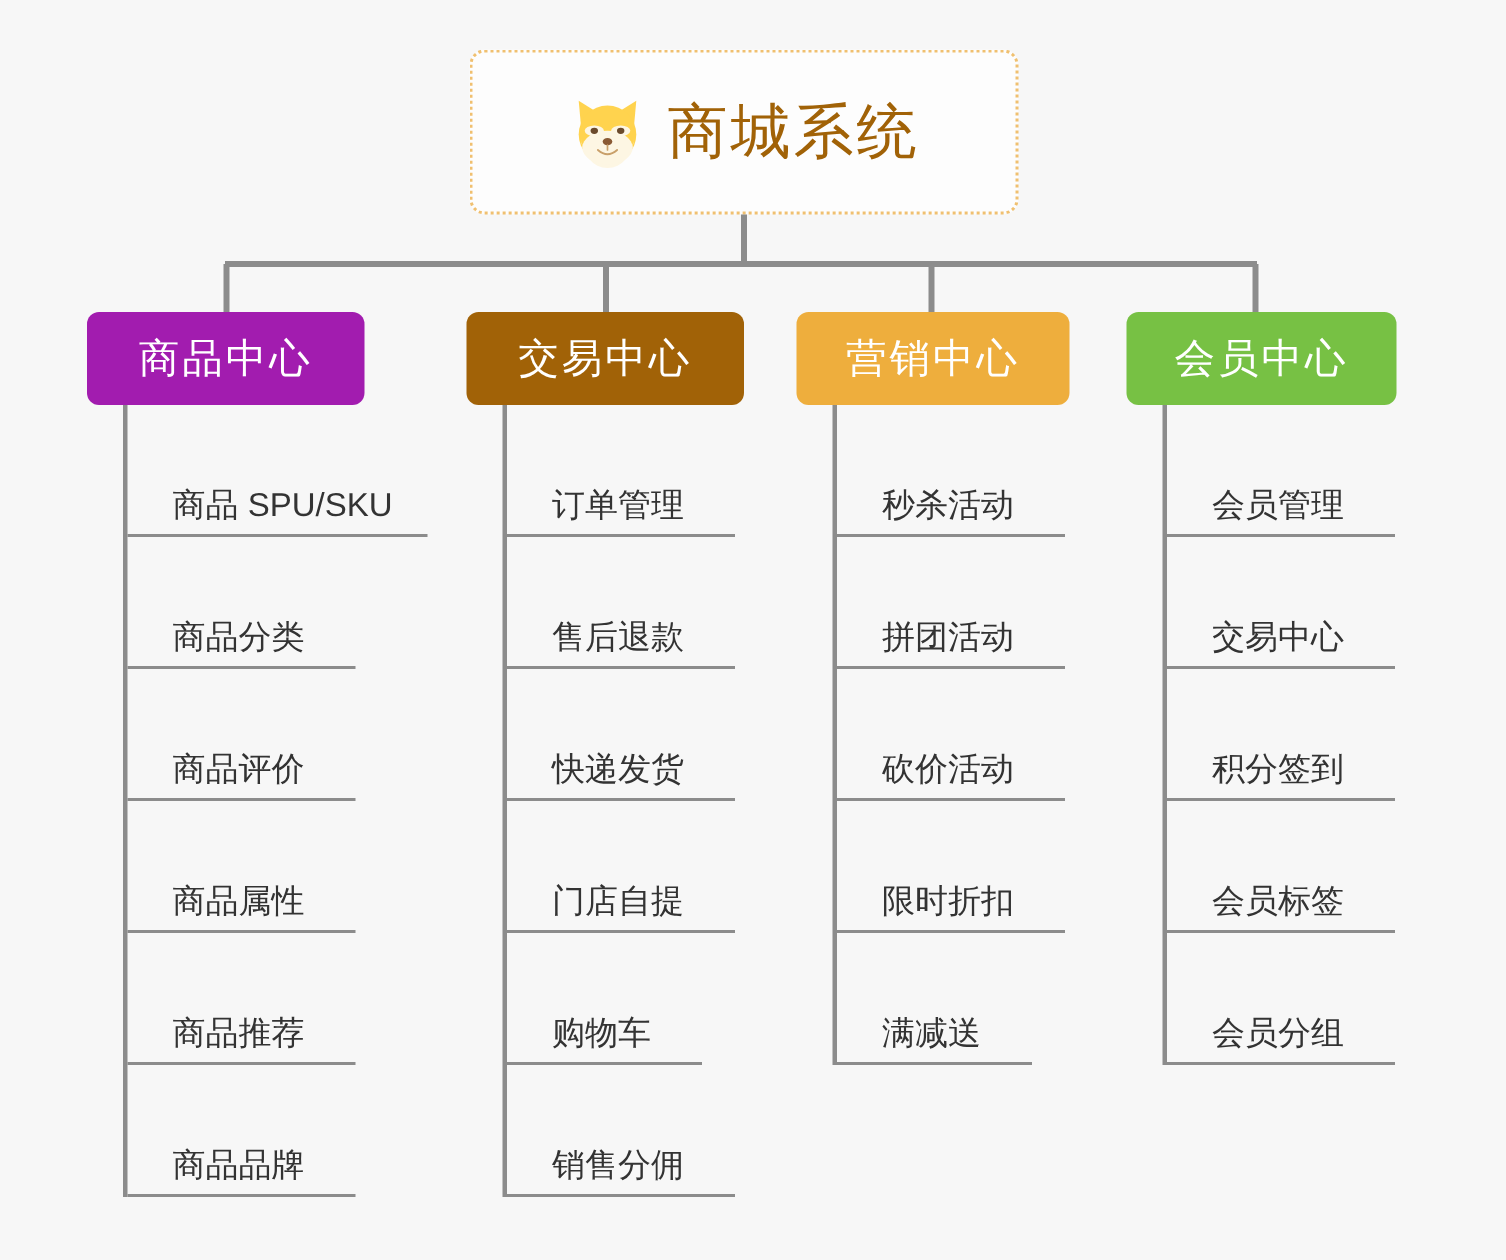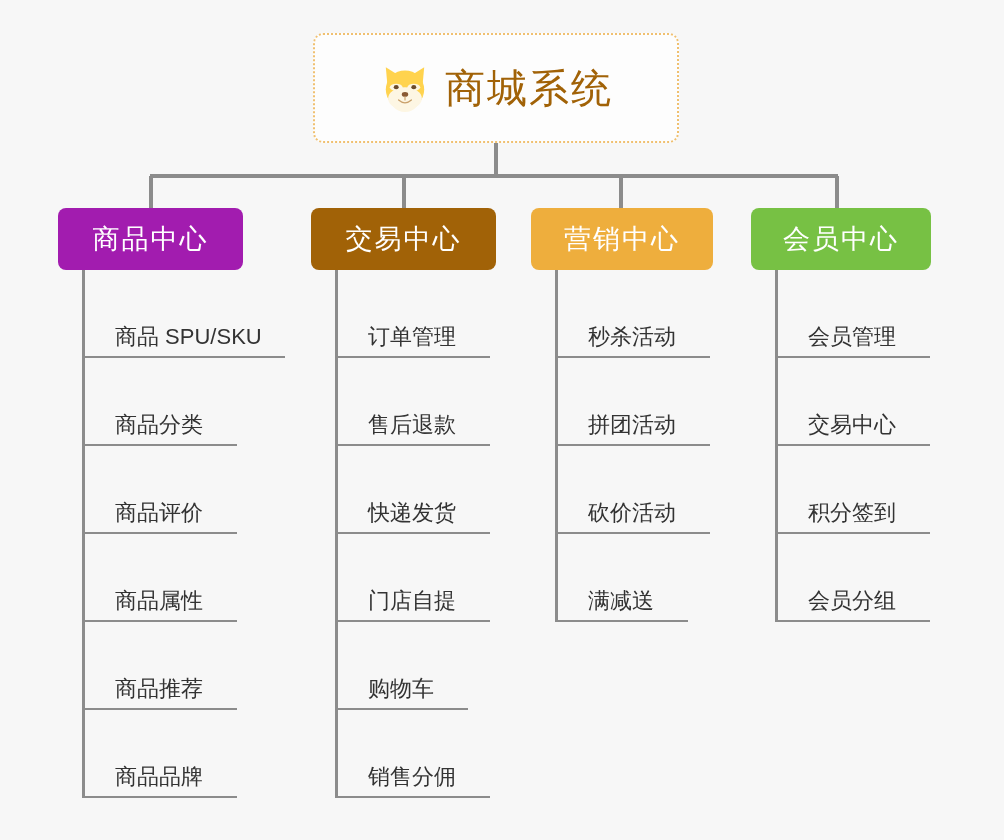--- a/index.html
+++ b/index.html
@@ -236,20 +236,24 @@
       </div>
       <div class="leaf-row">
         <span class="leaf-label">拼团活动</span>
         <span class="leaf-underline" style="width: 152px; background: rgb(140, 140, 140);"></span>
       </div>
       <div class="leaf-row">
         <span class="leaf-label">砍价活动</span>
         <span class="leaf-underline" style="width: 152px; background: rgb(140, 140, 140);"></span>
       </div>
       <div class="leaf-row">
+        <span class="leaf-label">限时折扣</span>
+        <span class="leaf-underline" style="width: 152px; background: rgb(140, 140, 140);"></span>
+      </div>
+      <div class="leaf-row">
         <span class="leaf-label">满减送</span>
         <span class="leaf-underline" style="width: 130px; background: rgb(140, 140, 140);"></span>
       </div>
     </div>
   </div>
 
   <div class="column col-3">
     <div class="cat-box" style="background: rgb(119, 193, 68);">
       <span>会员中心</span>
     </div>
@@ -260,19 +264,23 @@
       </div>
       <div class="leaf-row">
         <span class="leaf-label">交易中心</span>
         <span class="leaf-underline" style="width: 152px; background: rgb(140, 140, 140);"></span>
       </div>
       <div class="leaf-row">
         <span class="leaf-label">积分签到</span>
         <span class="leaf-underline" style="width: 152px; background: rgb(140, 140, 140);"></span>
       </div>
       <div class="leaf-row">
+        <span class="leaf-label">会员标签</span>
+        <span class="leaf-underline" style="width: 152px; background: rgb(140, 140, 140);"></span>
+      </div>
+      <div class="leaf-row">
         <span class="leaf-label">会员分组</span>
         <span class="leaf-underline" style="width: 152px; background: rgb(140, 140, 140);"></span>
       </div>
     </div>
   </div>
 
 </div>
 
 </body></html>

